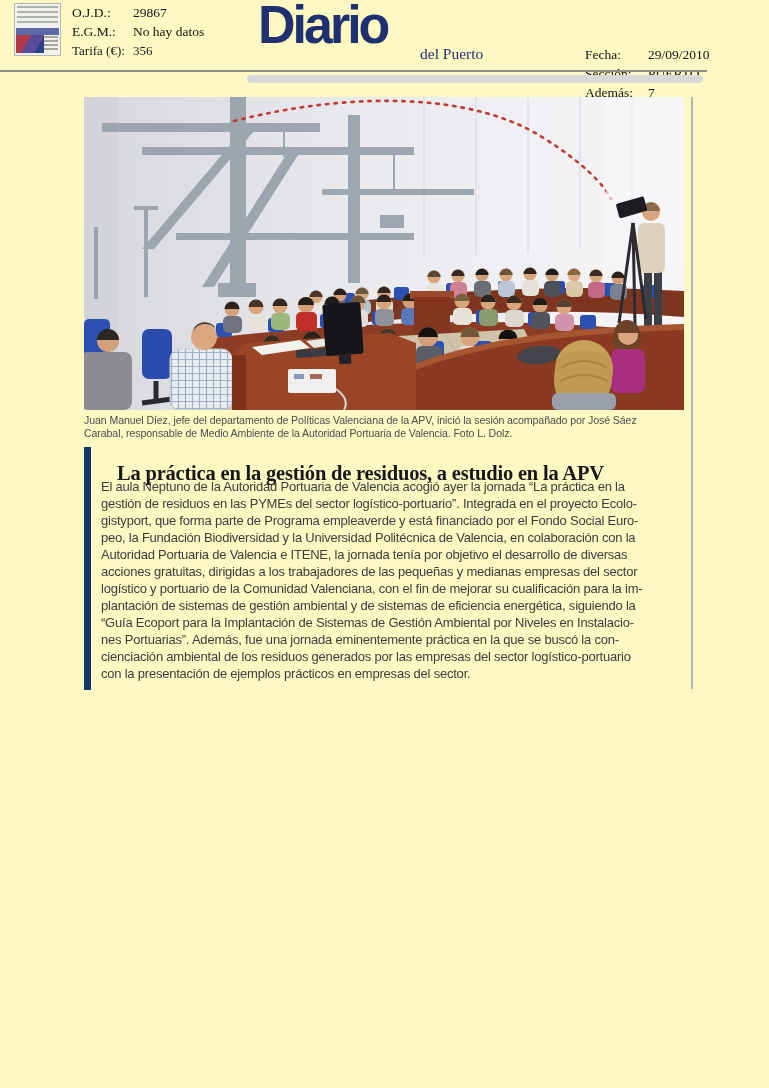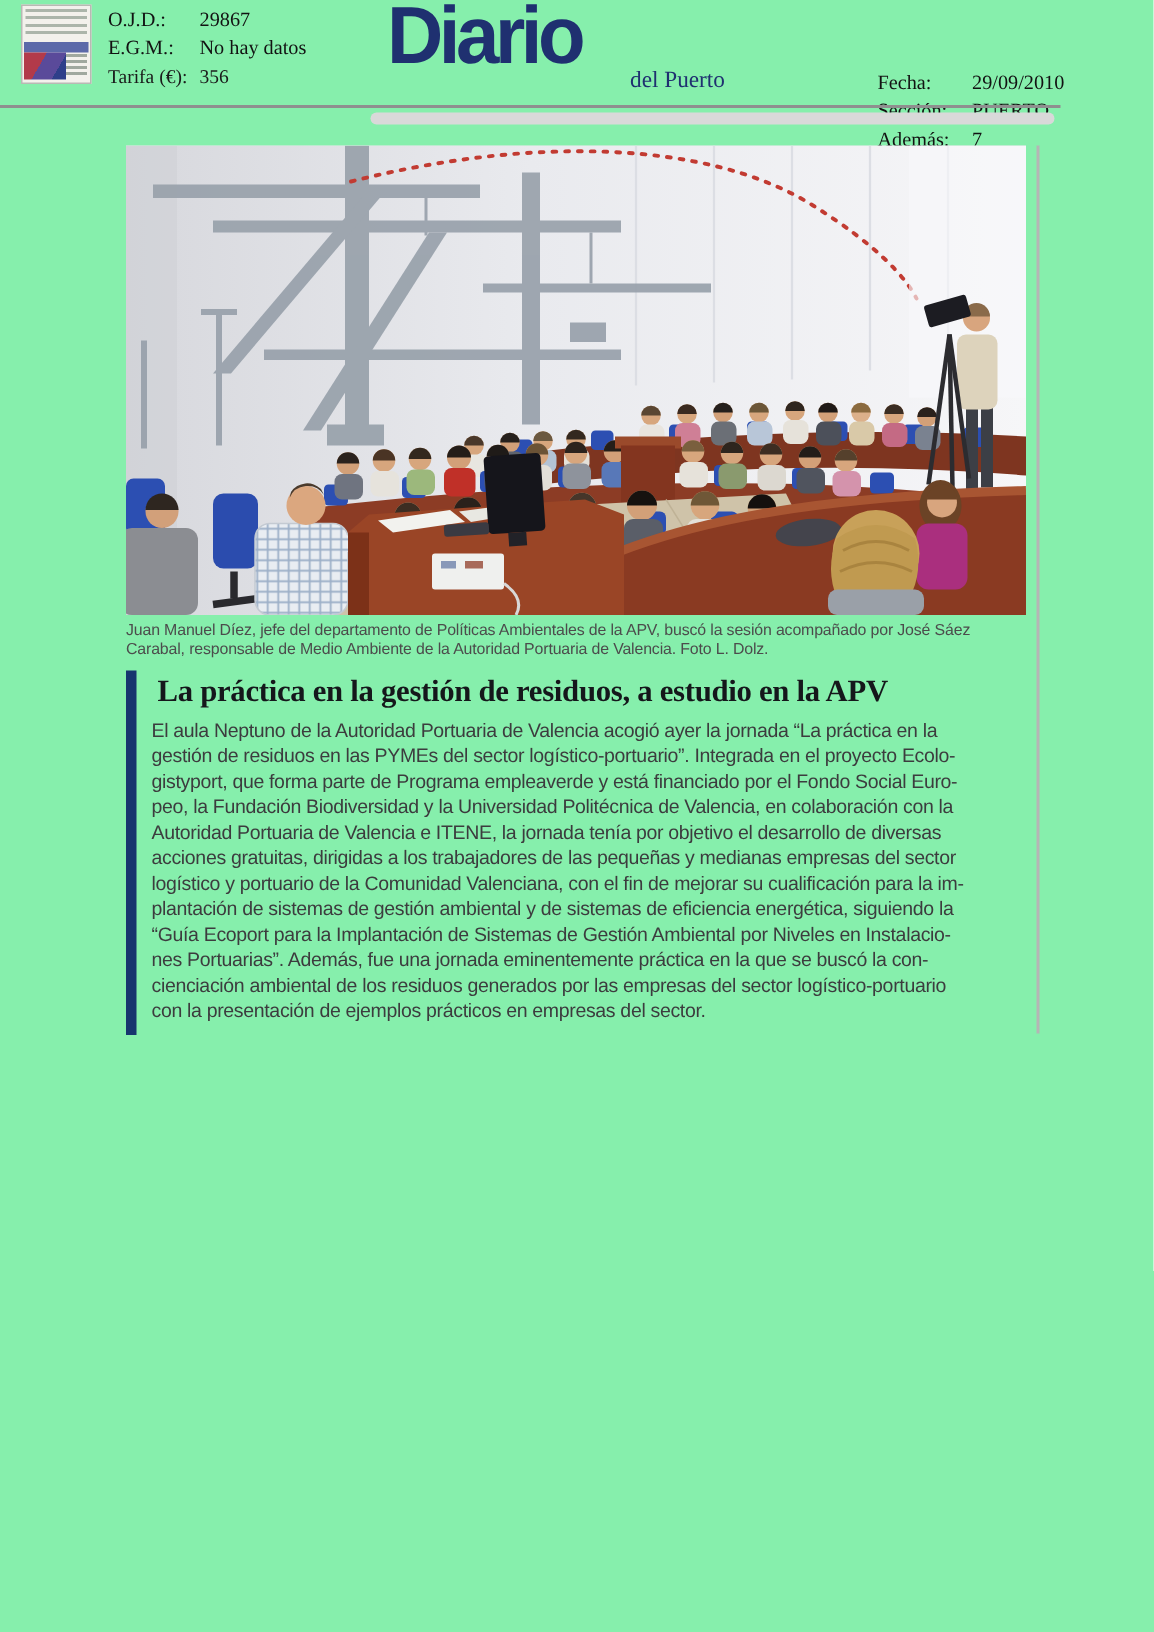--- a/index.html
+++ b/index.html
@@ -1,16 +1,16 @@
 <!DOCTYPE html>
 <html><head>
 <meta charset="utf-8">
 <style>
   html,body{margin:0;padding:0;background:#ffffff;}
-  .page{position:relative;width:769px;height:1088px;background:#86efac;overflow:hidden;
+  .page{position:relative;width:769px;height:1088px;background:#fef9c3;overflow:hidden;
         font-family:"Liberation Sans",sans-serif;}
 
   
   .thumb{position:absolute;left:14px;top:3px;width:47px;height:53px;background:#f3f1ec;
          border:1px solid #b9b9b4;box-sizing:border-box;overflow:hidden;}
   .thumb .t-lines{position:absolute;left:2px;top:2px;right:2px;height:20px;
          background:repeating-linear-gradient(180deg,#9aa69a 0 2px,transparent 2px 5px);opacity:.8;}
   .thumb .t-band{position:absolute;left:1px;top:24px;right:1px;height:7px;background:#41519e;opacity:.85;}
   .thumb .t-photo{position:absolute;left:1px;bottom:2px;width:28px;height:18px;
          background:linear-gradient(120deg,#b23a4a 0 40%,#5a4a9a 40% 75%,#2e3f8a 75%);}
@@ -38,21 +38,21 @@
   .photo{position:absolute;left:84px;top:97px;width:600px;height:313px;overflow:hidden;background:#e8e9ec;}
   .photo svg{display:block;}
 
   .v-rule{position:absolute;left:691px;top:97px;width:2px;height:592px;background:#b5b5b5;}
 
   .caption{position:absolute;left:84px;top:414px;width:606px;
            font-size:10.6px;line-height:13px;letter-spacing:-0.1px;color:#4c4c4c;white-space:pre-line;}
 
   
   .accent-bar{position:absolute;left:84px;top:447px;width:7px;height:243px;background:#16356e;}
-  .headline{position:absolute;left:101px;top:444px;width:586px;margin:4px;
+  .headline{position:absolute;left:101px;top:444px;width:586px;margin:16px;
             font-family:"Liberation Serif",serif;font-weight:bold;font-size:20.5px;line-height:26px;
             letter-spacing:-0.2px;color:#15171b;}
   .body-text{position:absolute;left:101px;top:478px;width:590px;margin:0;
              font-size:13px;line-height:17px;letter-spacing:-0.22px;color:#3c3c3e;white-space:pre-line;}
 </style>
 </head>
 <body>
 
 <div class="page">
 
@@ -436,21 +436,21 @@
           <rect x="240" y="206" width="38" height="52" rx="3" fill="#15151b"></rect>
           <rect x="253" y="258" width="12" height="9" fill="#222228"></rect>
         </g>
         <rect x="212" y="252" width="30" height="8" rx="2" fill="#3a3a42" transform="rotate(-4 227 256)"></rect>
       </g>
     </svg>
   </div>
 
   <div class="v-rule"></div>
 
-  <div class="caption">Juan Manuel Díez, jefe del departamento de Políticas Ambientales de la APV, buscó la sesión acompañado por José Sáez
+  <div class="caption">Juan Manuel Díez, jefe del departamento de Políticas Valenciana de la APV, inició la sesión acompañado por José Sáez
 Carabal, responsable de Medio Ambiente de la Autoridad Portuaria de Valencia. Foto L. Dolz.</div>
 
   <div class="accent-bar"></div>
   <h1 class="headline">La práctica en la gestión de residuos, a estudio en la APV</h1>
   <p class="body-text">El aula Neptuno de la Autoridad Portuaria de Valencia acogió ayer la jornada “La práctica en la
 gestión de residuos en las PYMEs del sector logístico-portuario”. Integrada en el proyecto Ecolo-
 gistyport, que forma parte de Programa empleaverde y está financiado por el Fondo Social Euro-
 peo, la Fundación Biodiversidad y la Universidad Politécnica de Valencia, en colaboración con la
 Autoridad Portuaria de Valencia e ITENE, la jornada tenía por objetivo  el desarrollo de diversas
 acciones gratuitas, dirigidas a los trabajadores de las pequeñas y medianas empresas del sector

